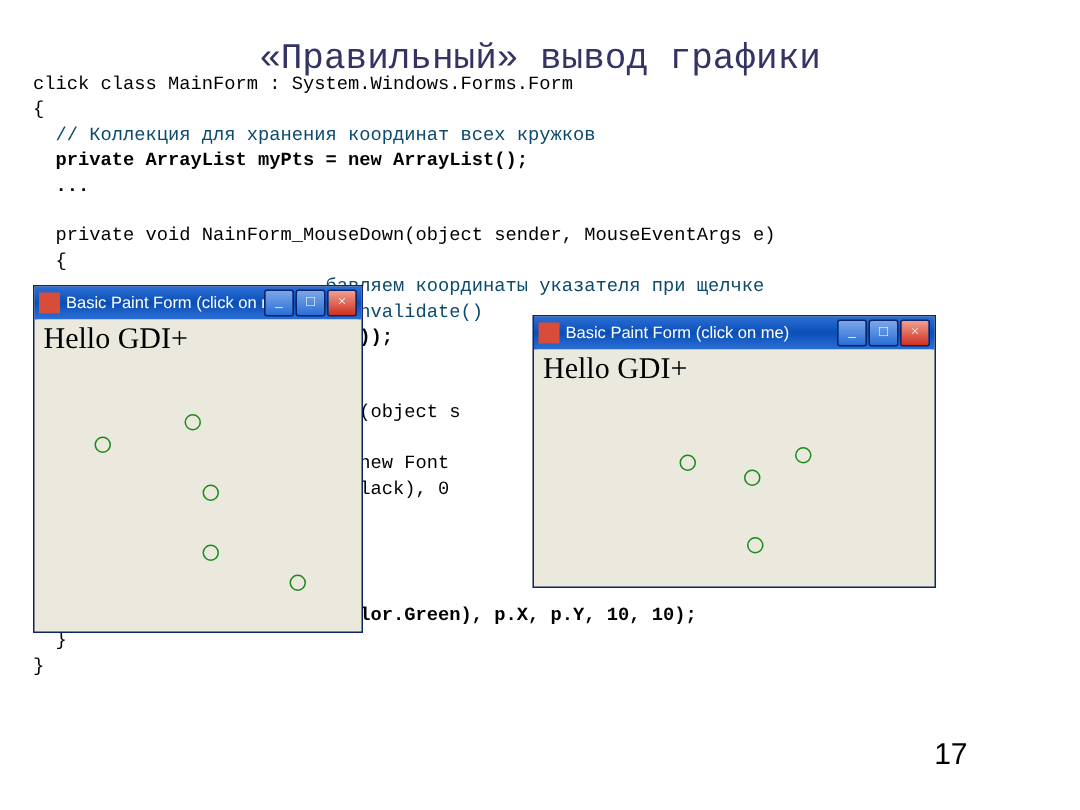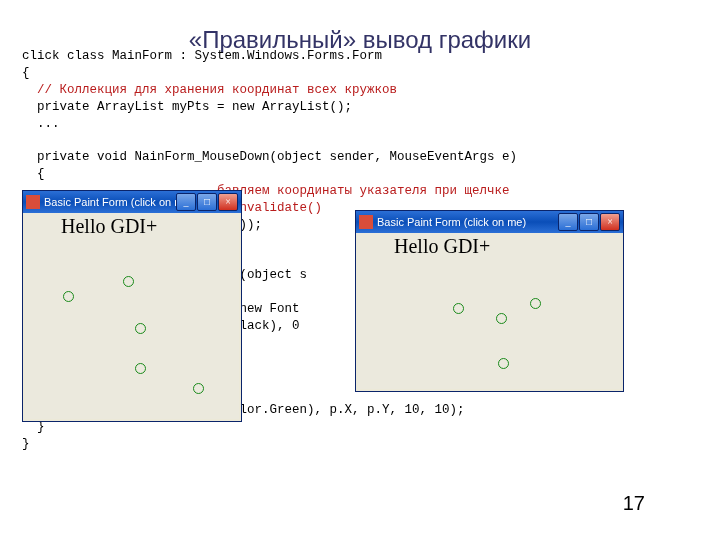--- a/index.html
+++ b/index.html
@@ -10,33 +10,34 @@
     font-family: Arial, sans-serif;
     position: relative;
     overflow: hidden;
   }
   .slide-title {
     text-align: center;
     font-size: 24px;
     color: #333366;
     padding-top: 10px;
     font-weight: normal;
+    font-family: Liberation Mono, monospace;
   }
   .code-block {
     position: absolute;
     top: 48px;
     left: 22px;
     font-family: "Courier New", monospace;
     font-size: 12.5px;
     line-height: 1.35;
     color: #000;
     white-space: pre;
   }
-  .comment { color: #b91c1c; }
-  .bold { font-weight: normal; }
+  .comment { color: #0c4a6e; }
+  .bold { font-weight: bold; }
   .page-num {
     position: absolute;
     right: 75px;
     bottom: 25px;
     font-size: 20px;
     color: #000;
   }
   
   .winform {
     position: absolute;
@@ -75,21 +76,21 @@
     display:flex;align-items:center;justify-content:center;
     color:#fff;font-size:10px;font-family:Tahoma;line-height:1;
   }
   .tbtn.close { background: linear-gradient(to bottom,#f0a090,#d03020); }
   .client {
     position:absolute; top:22px; left:2px; right:2px; bottom:2px;
     background:#ebe9dd;
   }
   .hello {
     position:absolute; top:2px; left:4px;
-    font-family:"Times New Roman",serif; font-size:20px; color:#000;margin-left:32px;
+    font-family:"Times New Roman",serif; font-size:20px; color:#000;
   }
   .circle {
     position:absolute; width:9px; height:9px; border:1px solid #1a8a1a;
     border-radius:50%;
   }
   .win1 { left:22px; top:190px; width:218px; height:230px; }
   .win2 { left:355px; top:210px; width:267px; height:180px; }
 </style>
 </head>
 <body>

